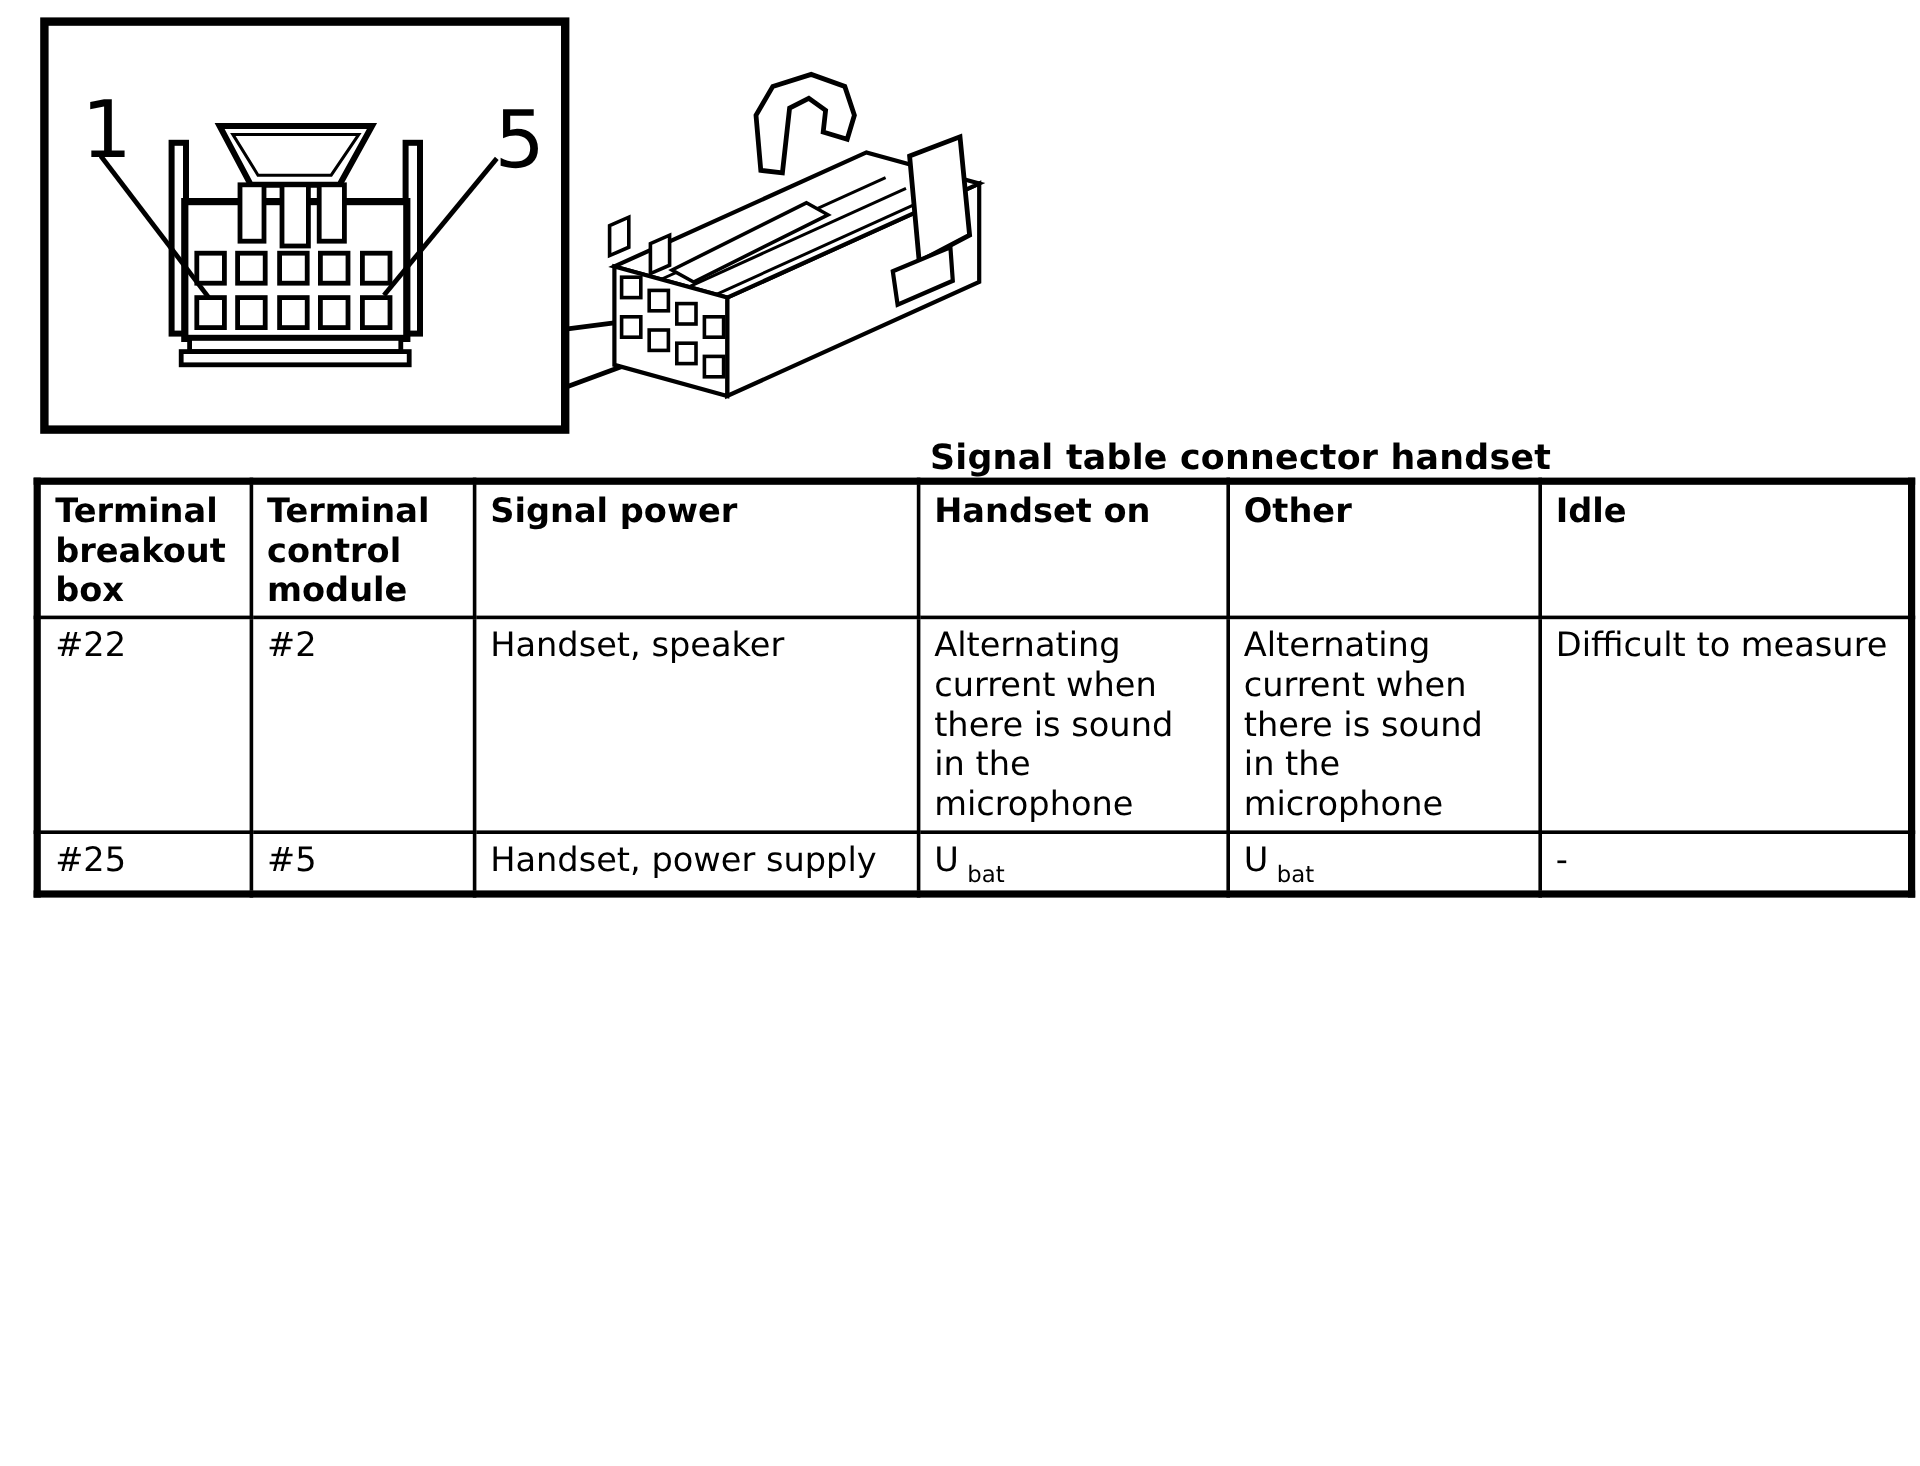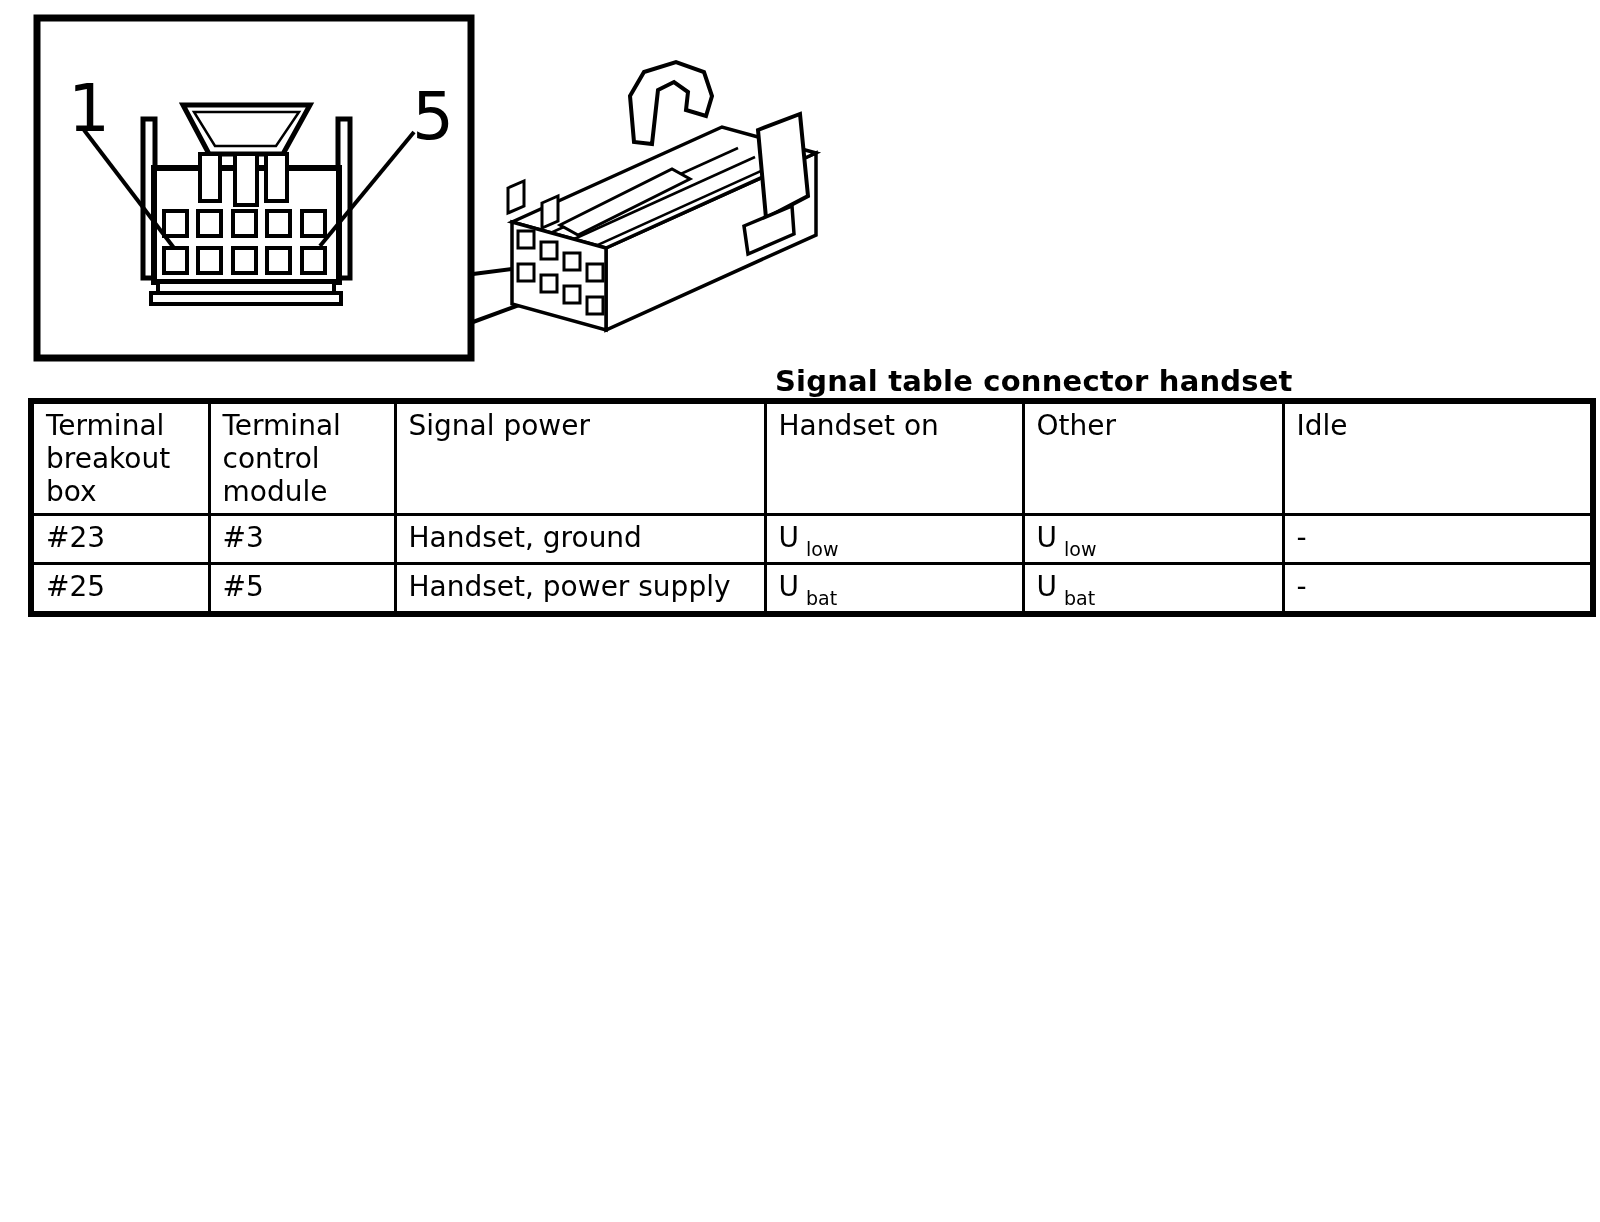--- a/index.html
+++ b/index.html
@@ -15,21 +15,21 @@
   table.signal-table {
     position:absolute; left:28px; top:398px; width:1562px;
     border-collapse:collapse; table-layout:fixed; background:#ffffff;
     border:6px solid #000;
   }
   .signal-table th, .signal-table td {
     border:3px solid #000; vertical-align:top; text-align:left;
     padding:5px 12px; font-size:28px; line-height:33px;
     white-space:pre-line; overflow:hidden;
   }
-  .signal-table th { font-weight:normal; }
+  .signal-table th { font-weight:bold; }
   tr.rh { height:110px; }
   tr.r1 { height:176px; }
   tr.r2 { height:179px; }
   tr.r3 { height:42px; }
   tr.r4 { height:254px; }
   tr.r5 { height:49px; }
   .sub { font-size:19px; position:relative; top:9px; margin-left:7px; }
   svg .ln { stroke:#000; fill:none; }
   svg .wf { stroke:#000; fill:#ffffff; }
 </style>
@@ -138,27 +138,35 @@
         <th>Terminal
 control
 module</th>
         <th>Signal power</th>
         <th>Handset on</th>
         <th>Other</th>
         <th>Idle</th>
       </tr>
     </thead>
     <tbody>
-      <tr class="r3">
-        <td>#23</td>
-        <td>#3</td>
-        <td>Handset, ground</td>
-        <td><span>U</span><span class="sub">low</span></td>
-        <td><span>U</span><span class="sub">low</span></td>
-        <td>-</td>
+      <tr class="r2">
+        <td>#22</td>
+        <td>#2</td>
+        <td>Handset, speaker</td>
+        <td>Alternating
+current when
+there is sound
+in the
+microphone</td>
+        <td>Alternating
+current when
+there is sound
+in the
+microphone</td>
+        <td>Difficult to measure</td>
       </tr>
       <tr class="r5">
         <td>#25</td>
         <td>#5</td>
         <td>Handset, power supply</td>
         <td><span>U</span><span class="sub">bat</span></td>
         <td><span>U</span><span class="sub">bat</span></td>
         <td>-</td>
       </tr>
     </tbody>

